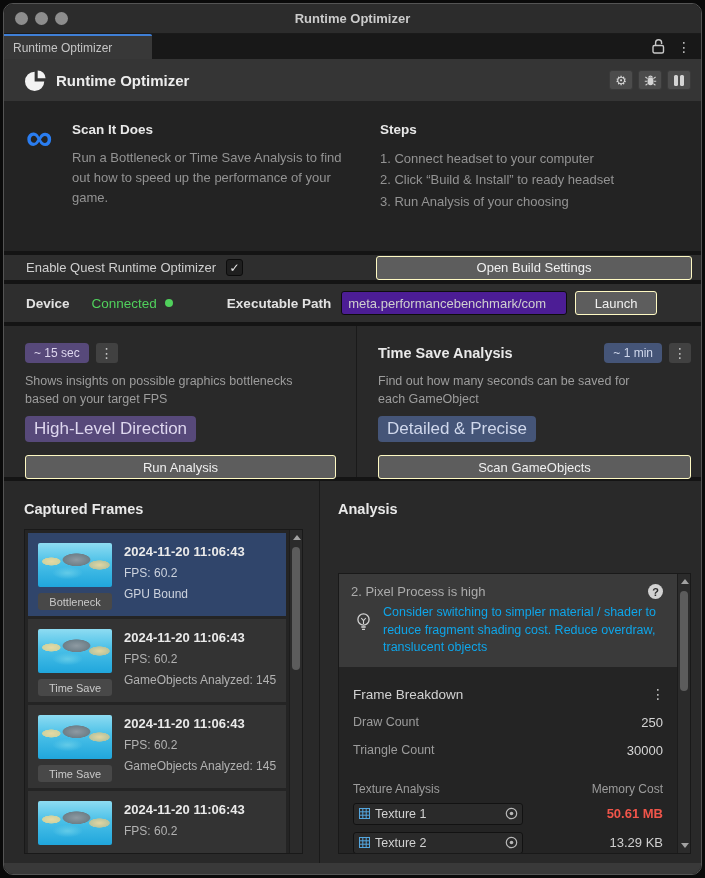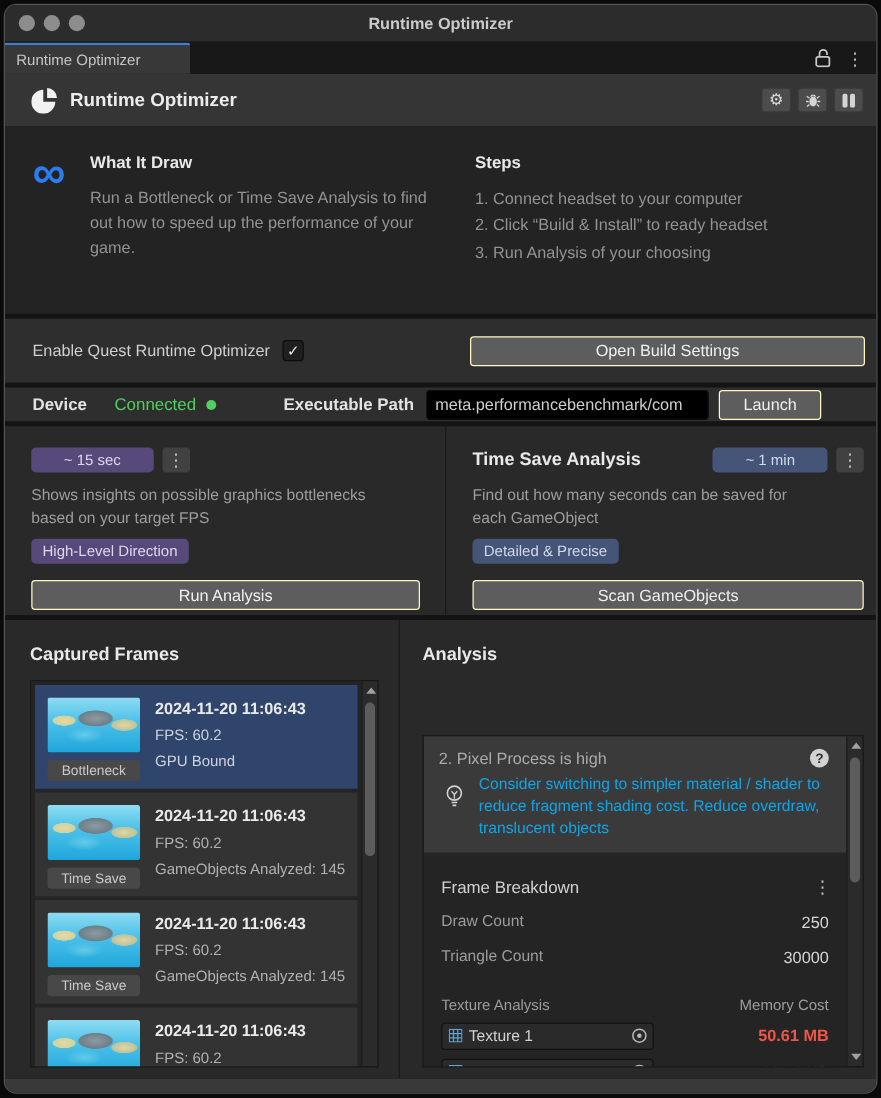--- a/index.html
+++ b/index.html
@@ -31,46 +31,46 @@
   .info { height:150px; background:#232323; flex:none; display:flex; padding:21px 20px 0 22px; }
   .meta-logo { width:46px; flex:none; color:#2a7df0; font-size:37px; font-weight:bold; line-height:22px; margin-top:5px; }
   .info-col1 { width:300px; flex:none; }
   .info-col2 { flex:1; padding-left:8px; }
   .info-h { font-size:13.5px; font-weight:bold; color:#e8e8e8; margin-bottom:11px; }
   .info-p { font-size:13px; color:#939393; line-height:1.55; width:280px; }
   .steps li { list-style:none; font-size:13px; color:#939393; line-height:1.65; }
 
   
   .row { background:#2e2e2e; flex:none; display:flex; align-items:center; margin-top:4px; padding:0 10px 0 22px; }
-  .row-enable { height:51px; }
-  .row-device { height:27px; }
+  .row-enable { height:25px; }
+  .row-device { height:38px; }
   .lbl { font-size:13px; color:#cfcfcf; }
   .lbl-b { font-size:13.5px; font-weight:bold; color:#e2e2e2; }
   .checkbox { width:17px; height:17px; background:#1f1f1f; border:1px solid #0c0c0c; border-radius:3px; margin-left:10px; display:flex; align-items:center; justify-content:center; color:#eaeaea; font-size:12px; font-weight:bold; }
   .btn { background:#5d5d5d; border:1px solid #fef9c3; border-radius:3px; color:#f0f0f0; font-size:13px; display:flex; align-items:center; justify-content:center; height:24px; }
   .build-btn { position:absolute; left:372px; width:316px; }
   .row-enable { position:relative; }
   .status { font-size:13.5px; color:#50d05c; margin-left:22px; }
   .dot { width:8px; height:8px; border-radius:50%; background:#50d05c; margin-left:8px; }
   .path-lbl { margin-left:54px; }
-  .path-input { margin-left:10px; width:226px; height:24px; background:#000000; border:1px solid #0d0d0d; border-radius:3px; color:#cfcfcf; font-size:13px; padding:0 6px; display:flex; align-items:center; white-space:nowrap; overflow:hidden; }
+  .path-input { margin-left:10px; width:226px; height:24px; background:#4c1d95; border:1px solid #0d0d0d; border-radius:3px; color:#cfcfcf; font-size:13px; padding:0 6px; display:flex; align-items:center; white-space:nowrap; overflow:hidden; }
   .launch-btn { margin-left:8px; width:82px; }
 
   
   .cards { height:151px; background:#292929; flex:none; margin-top:4px; display:flex; }
   .card { width:352px; flex:none; padding:17px 20px 0 21px; }
   .card + .card { border-left:1px solid #1a1a1a; width:345px; padding-left:21px; padding-right:10px; }
   .card-head { display:flex; align-items:center; }
   .card-title { font-size:14.5px; font-weight:bold; color:#e9e9e9; flex:1; }
-  .time-badge { font-size:12px; border-radius:4px; padding:3px 26px; margin-right:7px; }
+  .time-badge { font-size:12px; border-radius:4px; padding:3px 9px; margin-right:7px; }
   .purple { background:#57497a; color:#ded7ef; }
   .slate { background:#455578; color:#d0d8ec; }
   .mini-kebab { width:22px; height:20px; background:#414141; border-radius:3px; display:flex; align-items:center; justify-content:center; }
   .card-desc { font-size:12.5px; color:#9d9d9d; line-height:1.45; margin-top:9px; width:270px; }
-  .tag { display:inline-block; font-size:12px; border-radius:4px; padding:3px 9px; margin-top:8px; }
+  .tag { display:inline-block; font-size:17px; border-radius:4px; padding:3px 9px; margin-top:8px; }
   .card-btn { margin-top:13px; width:100%; }
 
   
   .bottom { flex:1; background:#292929; margin-top:4px; display:flex; min-height:0; }
   .bcol-l { width:316px; flex:none; border-right:1px solid #1a1a1a; padding:20px 16px 9px 20px; display:flex; flex-direction:column; }
   .bcol-r { flex:1; padding:20px 10px 9px 18px; display:flex; flex-direction:column;gap:44px; }
   .sec-h { font-size:14.5px; font-weight:bold; color:#e9e9e9; margin-bottom:12px; }
   .panel { flex:1; background:#242424; border:1px solid #191919; position:relative; overflow:hidden; min-height:0; }
   .panel-inner { position:absolute; inset:0 13px 0 0; overflow:hidden; }
 
@@ -176,21 +176,21 @@
             <i></i>
             <i></i>
           </span>
       </div>
     </div>
   </div>
 
   <div class="info">
     <div class="meta-logo">∞</div>
     <div class="info-col1">
-      <div class="info-h">What It Draw</div>
+      <div class="info-h">Scan It Does</div>
       <div class="info-p">Run a Bottleneck or Time Save Analysis to find out how to speed up the performance of your game.</div>
     </div>
     <div class="info-col2">
       <div class="info-h">Steps</div>
       <ul class="steps">
         <li>1. Connect headset to your computer</li>
         <li>2. Click “Build &amp; Install” to ready headset</li>
         <li>3. Run Analysis of your choosing</li>
       </ul>
     </div>

